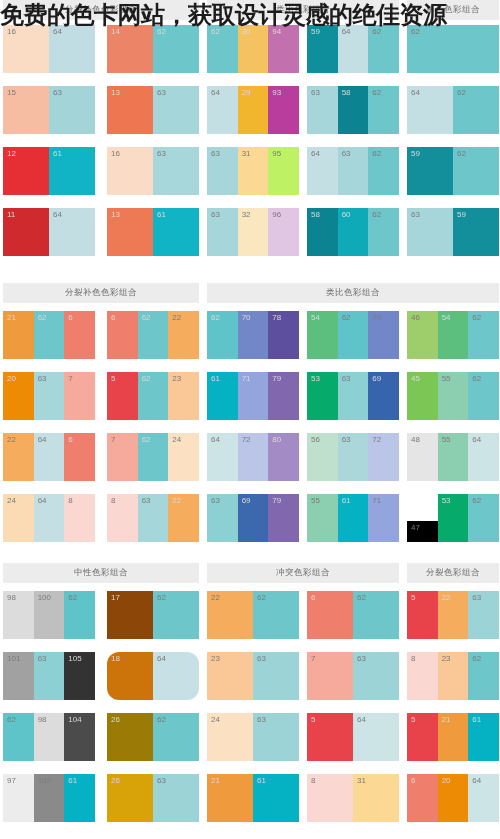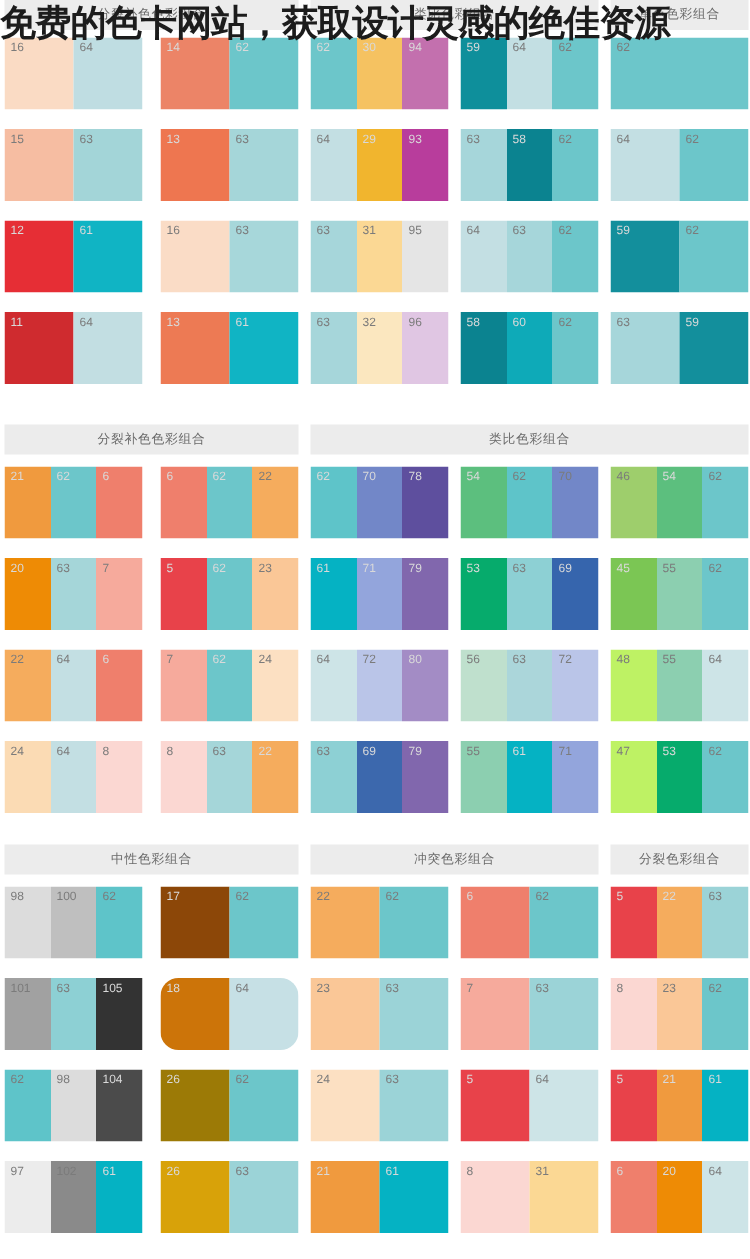--- a/index.html
+++ b/index.html
@@ -161,21 +161,21 @@
         <span>93</span>
       </div>
     </div>
     <div class="abs card" style="left: 207px; top: 147px; width: 92px; height: 48px;">
       <div class="band" style="background: rgb(166, 214, 218);">
         <span>63</span>
       </div>
       <div class="band" style="background: rgb(251, 216, 148);">
         <span>31</span>
       </div>
-      <div class="band" style="background: #e5e5e5; text-align: center;">
+      <div class="band" style="background: #bef264; text-align: center;">
         <span>95</span>
       </div>
     </div>
     <div class="abs card" style="left: 207px; top: 208px; width: 92px; height: 48px;">
       <div class="band" style="background: rgb(166, 214, 218);">
         <span>63</span>
       </div>
       <div class="band" style="background: rgb(251, 231, 191);">
         <span>32</span>
       </div>
@@ -454,32 +454,32 @@
         <span>45</span>
       </div>
       <div class="band" style="background: rgb(140, 207, 176);">
         <span>55</span>
       </div>
       <div class="band" style="background: rgb(108, 198, 202);">
         <span>62</span>
       </div>
     </div>
     <div class="abs card" style="left: 407px; top: 433px; width: 92px; height: 48px;">
-      <div class="band" style="background: #bef264; text-align: right;">
+      <div class="band" style="background: #e5e5e5; text-align: right;">
         <span>48</span>
       </div>
       <div class="band" style="background: rgb(140, 207, 176);">
         <span>55</span>
       </div>
       <div class="band" style="background: rgb(205, 228, 231);">
         <span>64</span>
       </div>
     </div>
     <div class="abs card" style="left: 407px; top: 494px; width: 92px; height: 48px;">
-      <div class="band" style="background: #bef264;">
+      <div class="band" style="background: #000000; margin-top: 27px;">
         <span>47</span>
       </div>
       <div class="band dk" style="background: rgb(6, 171, 108);">
         <span>53</span>
       </div>
       <div class="band" style="background: rgb(108, 198, 202);">
         <span>62</span>
       </div>
     </div>
     <div class="abs sec-head" style="left: 3px; top: 563px; width: 196px;">

